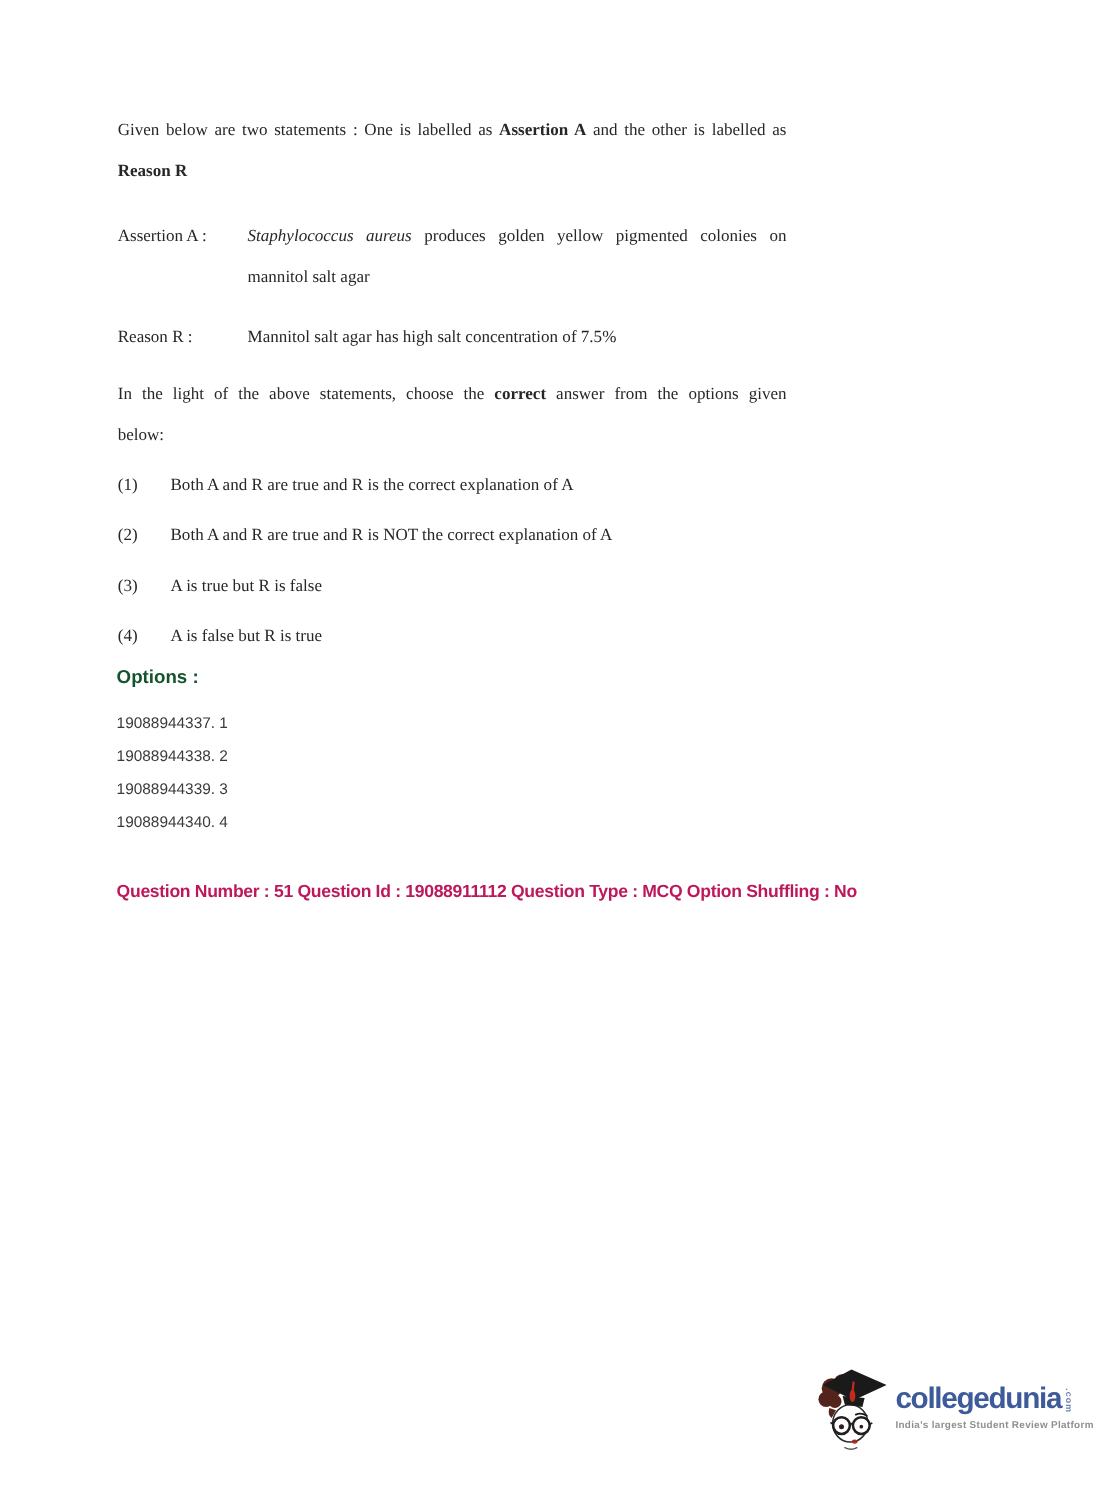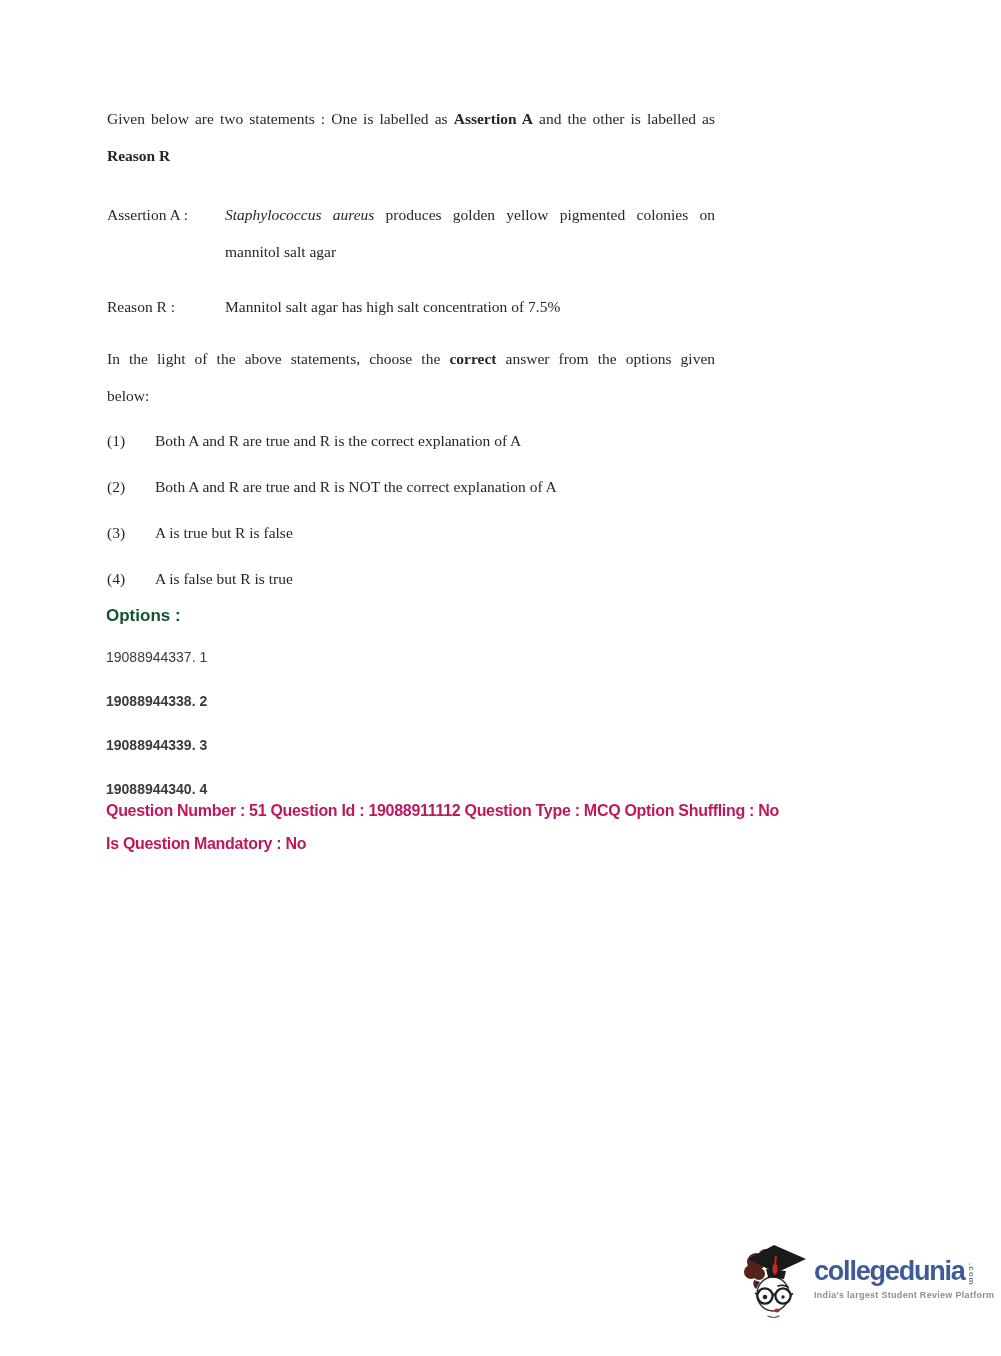--- a/index.html
+++ b/index.html
@@ -39,35 +39,35 @@
   .choice-text { flex: 1; }
 
   
   .opts {
     position: absolute; left: 106px; top: 604px; width: 600px;
     font-family: "Liberation Sans", sans-serif;
   }
   .opts-heading { font-size: 17px; font-weight: bold; line-height: 24px; color: #14532d; }
   .opt-id { font-size: 14px; line-height: 26px; color: #3a3a3a; }
   .opt-id.first { margin-top: 16px; }
-  .opt-id + .opt-id { margin-top: 18px; font-weight: bold; }
+  .opt-id + .opt-id { margin-top: 4px; }
 
   
   .meta {
     position: absolute; left: 106px; top: 799px; width: 820px;
     font-family: "Liberation Sans", sans-serif;
     font-weight: bold; font-size: 16px; line-height: 24px;
     letter-spacing: -0.3px; color: #be185d;
   }
   .meta-line2 { margin-top: 9px; }
   .meta-line3 { margin-top: 14px; }
 
   
   .logo { position: absolute; left: 740px; top: 1244px; width: 250px; height: 78px;
-          display: flex; align-items: flex-start; text-align: right; }
+          display: flex; align-items: flex-start; }
   .logo-mascot { width: 68px; height: 76px; flex-shrink: 0; }
   .logo-textcol { margin-left: 6px; margin-top: 13px; }
   .brand-row { display: flex; align-items: flex-start; }
   .brand {
     font-family: "Liberation Sans", sans-serif;
     font-weight: bold; font-size: 27px; line-height: 28px;
     letter-spacing: -1.2px; color: #3d5a99;
   }
   .tld {
     writing-mode: vertical-rl;
@@ -131,21 +131,20 @@
   <div class="opts">
     <div class="opts-heading">Options :</div>
     <div class="opt-id first">19088944337. 1</div>
     <div class="opt-id">19088944338. 2</div>
     <div class="opt-id">19088944339. 3</div>
     <div class="opt-id">19088944340. 4</div>
   </div>
 
   <div class="meta">
     <div>Question Number : 51 Question Id : 19088911112 Question Type : MCQ Option Shuffling : No</div>
-    <div class="meta-line2">Is Question Mandatory : No</div>
   </div>
 
   <div class="logo">
     <svg class="logo-mascot" viewBox="0 0 68 76" xmlns="http://www.w3.org/2000/svg">
 
       <ellipse cx="33" cy="50" rx="16" ry="17" fill="#fefefe" stroke="#2b2b2b" stroke-width="1.4"></ellipse>
 
       <circle cx="16" cy="18" r="9" fill="#54231b"></circle>
       <circle cx="26" cy="13" r="8" fill="#54231b"></circle>
       <circle cx="11" cy="28" r="7" fill="#54231b"></circle>

